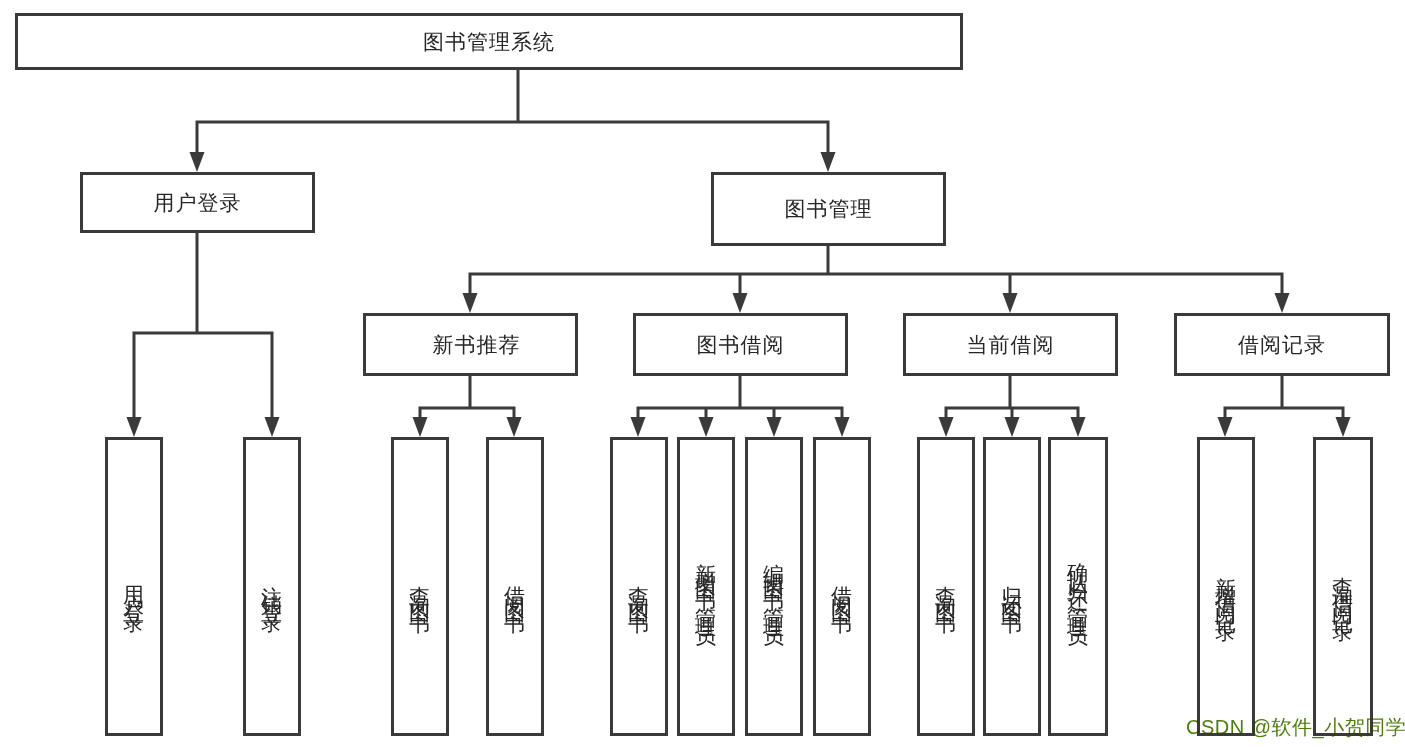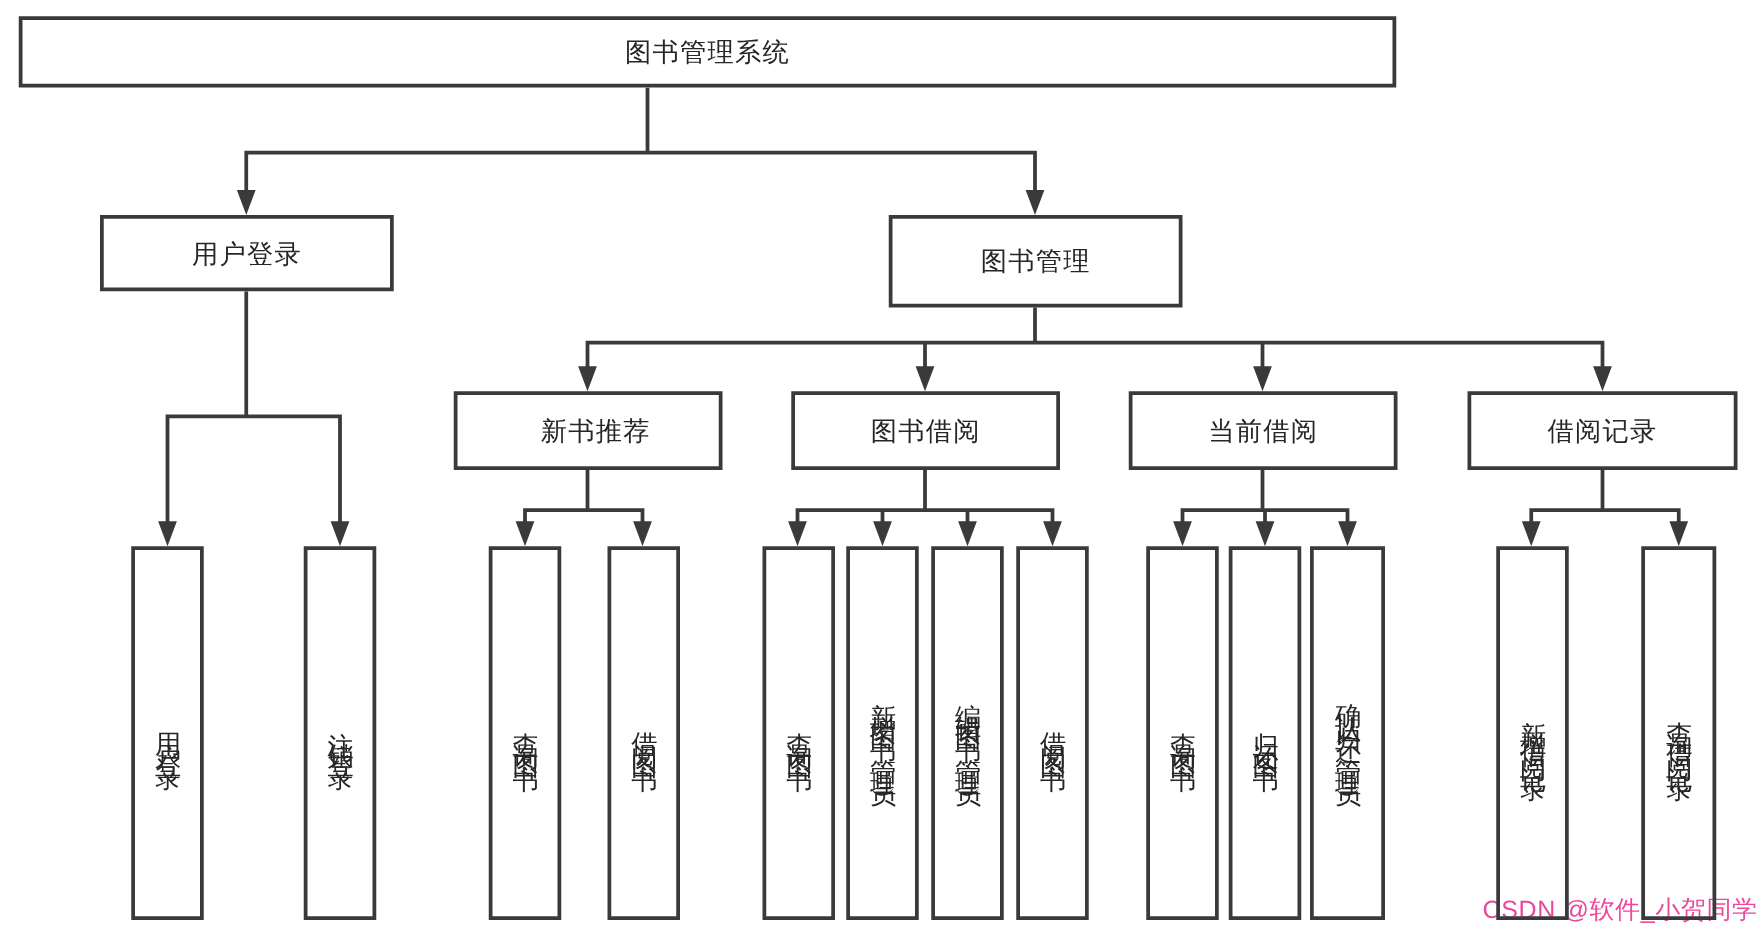--- a/index.html
+++ b/index.html
@@ -11,35 +11,35 @@
   .box{
     position:absolute;box-sizing:border-box;border:3px solid #3a3a3a;background:#fff;
     display:flex;align-items:center;justify-content:center;z-index:2;
   }
   .hlabel{font-size:21px;letter-spacing:1px;white-space:nowrap;}
   .leaf{width:58px;top:437px;height:299px;}
   .vlabel{
     writing-mode:vertical-rl;text-orientation:mixed;
     font-size:21px;letter-spacing:9px;line-height:1;white-space:nowrap;
   }
-  .root{left:15px;top:13px;width:1102px;height:57px;}
+  .root{left:15px;top:13px;width:948px;height:57px;}
   .n-user-login{left:80px;top:172px;width:235px;height:61px;}
   .n-book-mgmt{left:711px;top:172px;width:235px;height:74px;}
   .n-recommend{left:363px;top:313px;width:215px;height:63px;padding-left:12px;}
   .n-borrow{left:633px;top:313px;width:215px;height:63px;}
   .n-current{left:903px;top:313px;width:215px;height:63px;}
   .n-records{left:1174px;top:313px;width:216px;height:63px;}
   .lf1{left:105px;}  .lf2{left:243px;}
   .lf3{left:391px;}  .lf4{left:486px;}
   .lf5{left:610px;}  .lf6{left:677px;}  .lf7{left:745px;}  .lf8{left:813px;}
   .lf9{left:917px;}  .lf10{left:983px;} .lf11{left:1048px;width:60px;}
   .lf12{left:1197px;} .lf13{left:1313px;width:60px;}
   .watermark{
     position:absolute;left:1186px;top:714px;z-index:5;
-    font-size:20px;letter-spacing:0.5px;color:#ec4899;white-space:nowrap;
+    font-size:20px;letter-spacing:0.5px;color:#4d7c0f;white-space:nowrap;
     mix-blend-mode:darken;
   }
 </style>
 </head>
 <body>
 
 <div class="stage">
 
   <svg class="wires" width="1405" height="747" viewBox="0 0 1405 747">
     <path fill="none" stroke="#3a3a3a" stroke-width="3" d="

